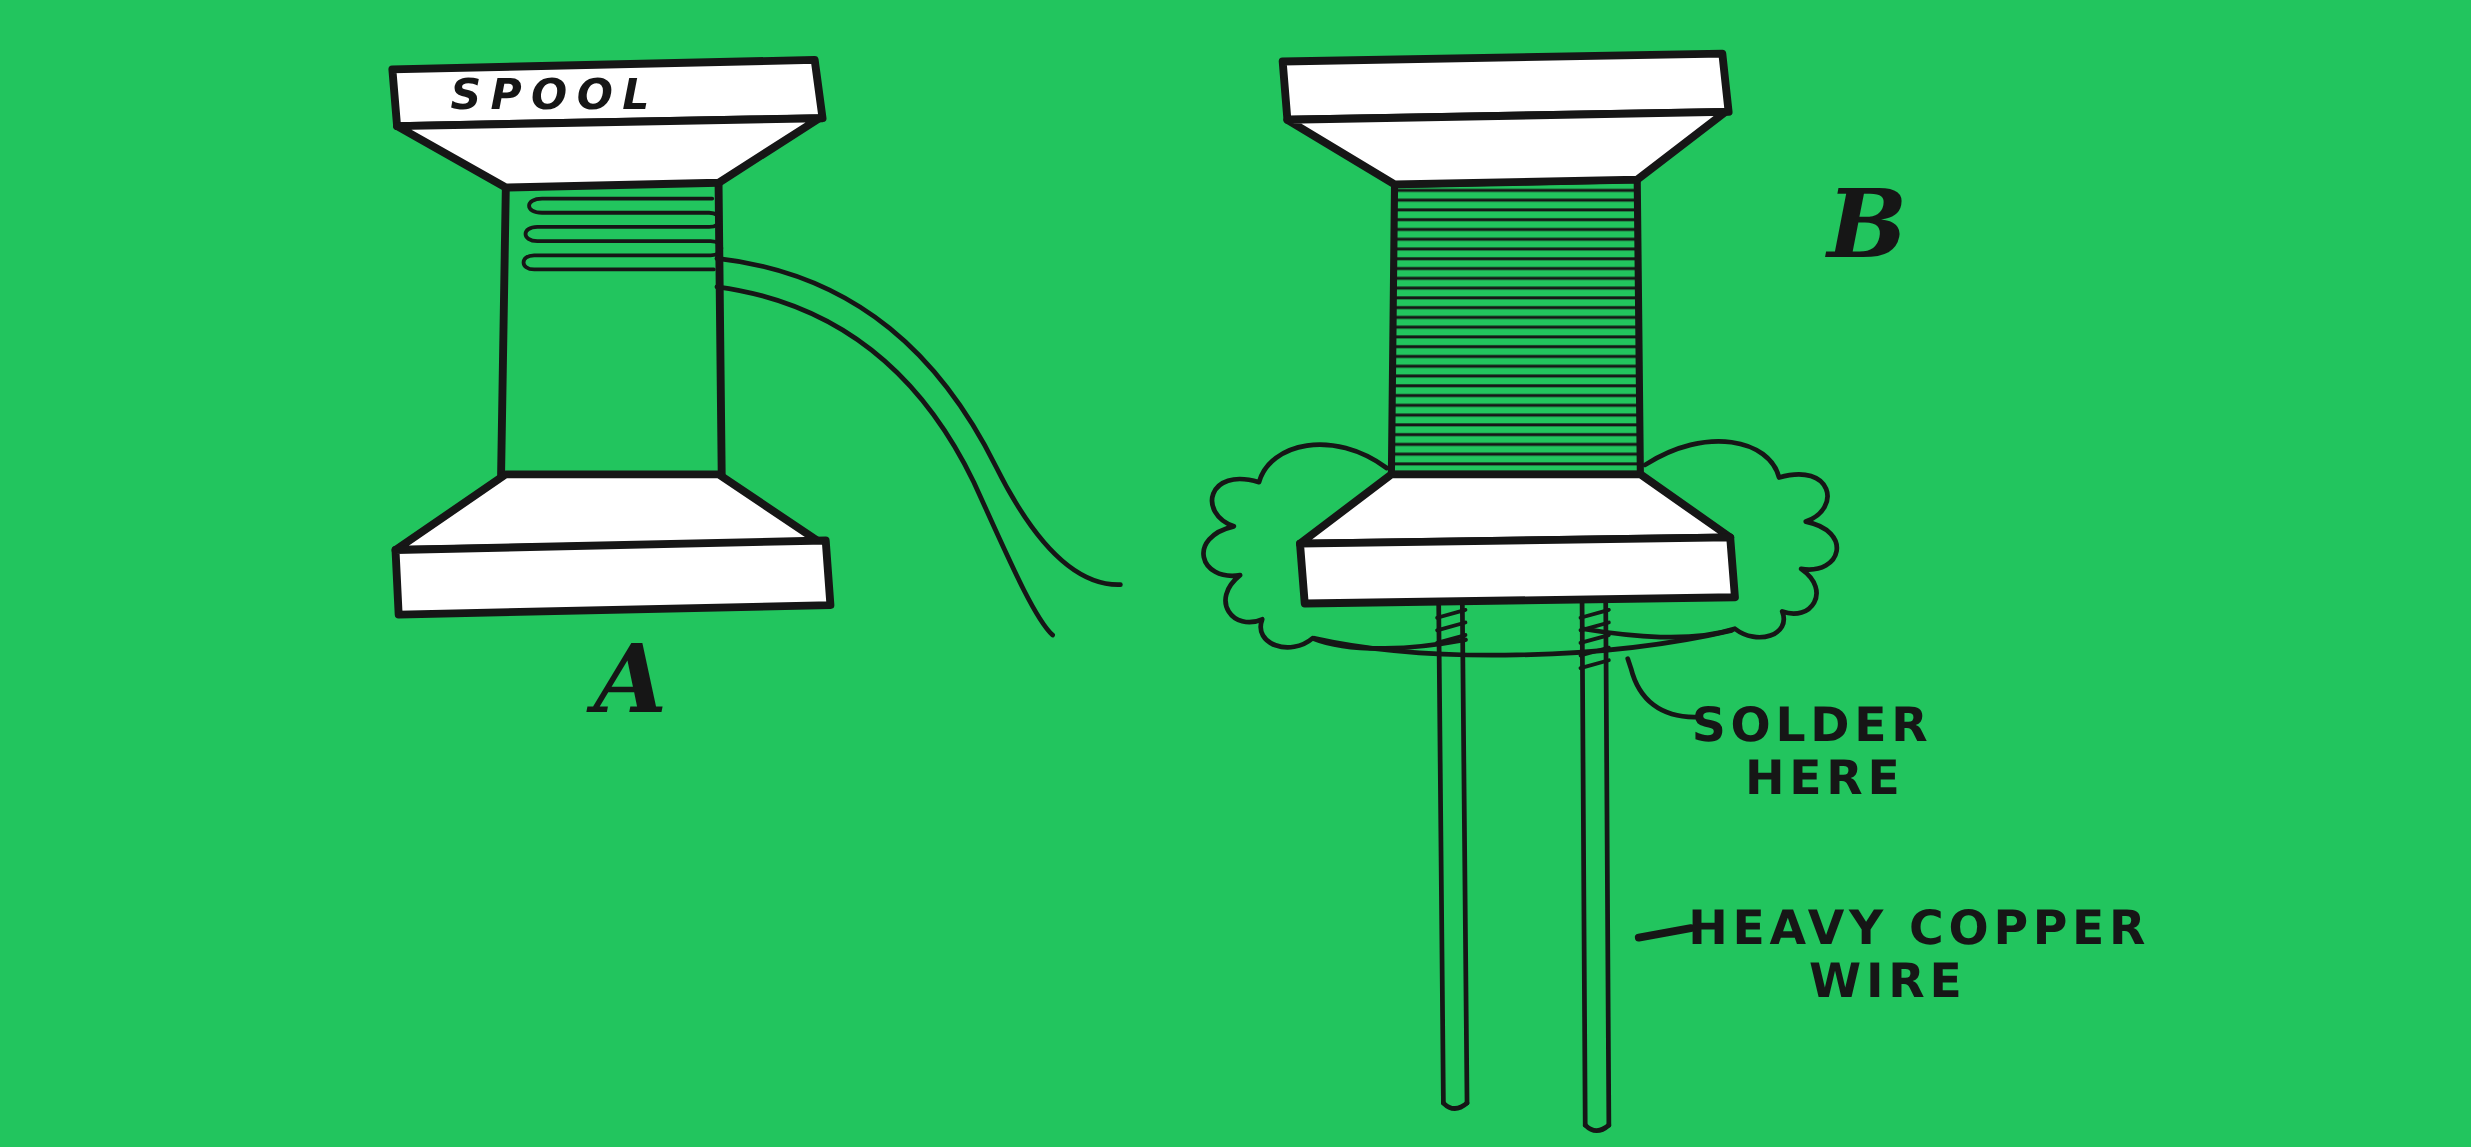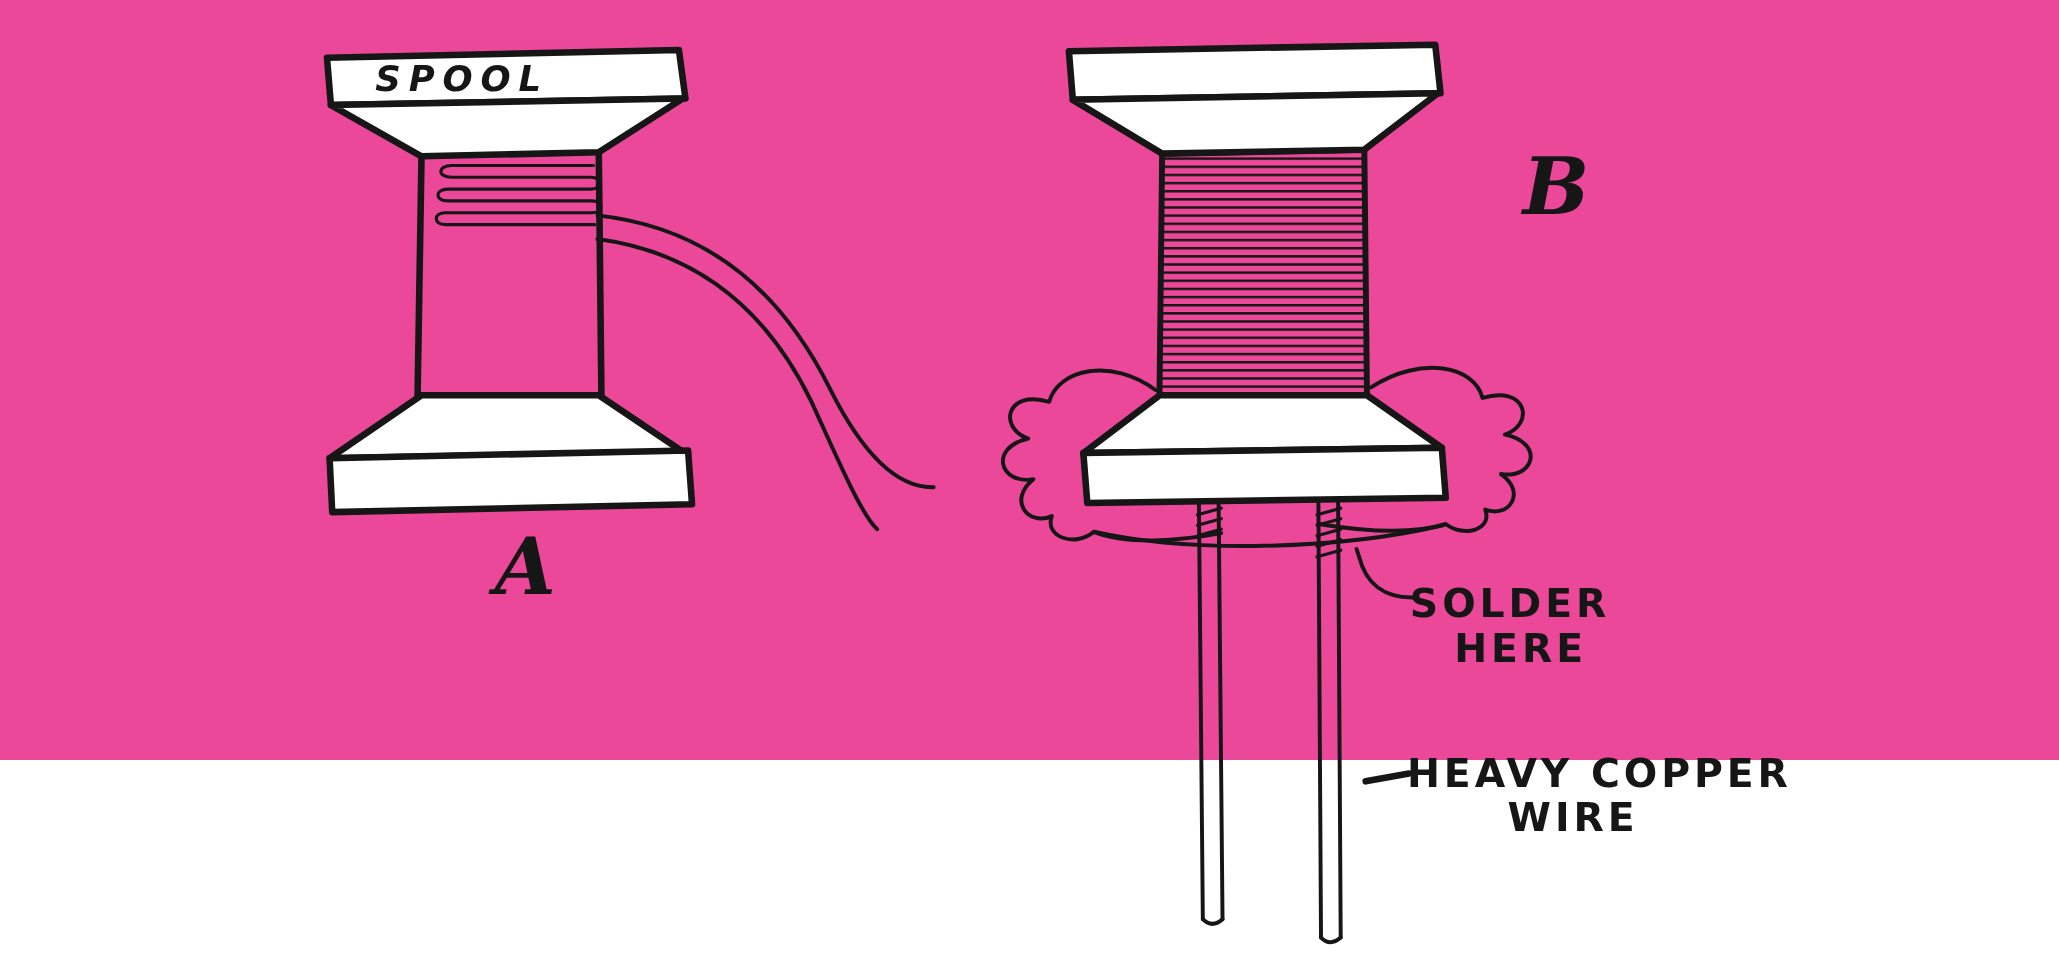--- a/index.html
+++ b/index.html
@@ -6,22 +6,22 @@
     margin: 0;
     padding: 0;
     background: #ffffff;
     width: 2059px;
     height: 956px;
     overflow: hidden;
   }
   .canvas {
     position: relative;
     width: 2059px;
-    height: 760px;
-    background: #ec4899;
+    height: 956px;
+    background: #22c55e;
   }
   svg { display: block; width: 2059px; height: 956px; }
 
   .ink-outline {
     fill: #ffffff;
     stroke: #161616;
     stroke-width: 5;
     stroke-linejoin: round;
     stroke-linecap: round;
   }

